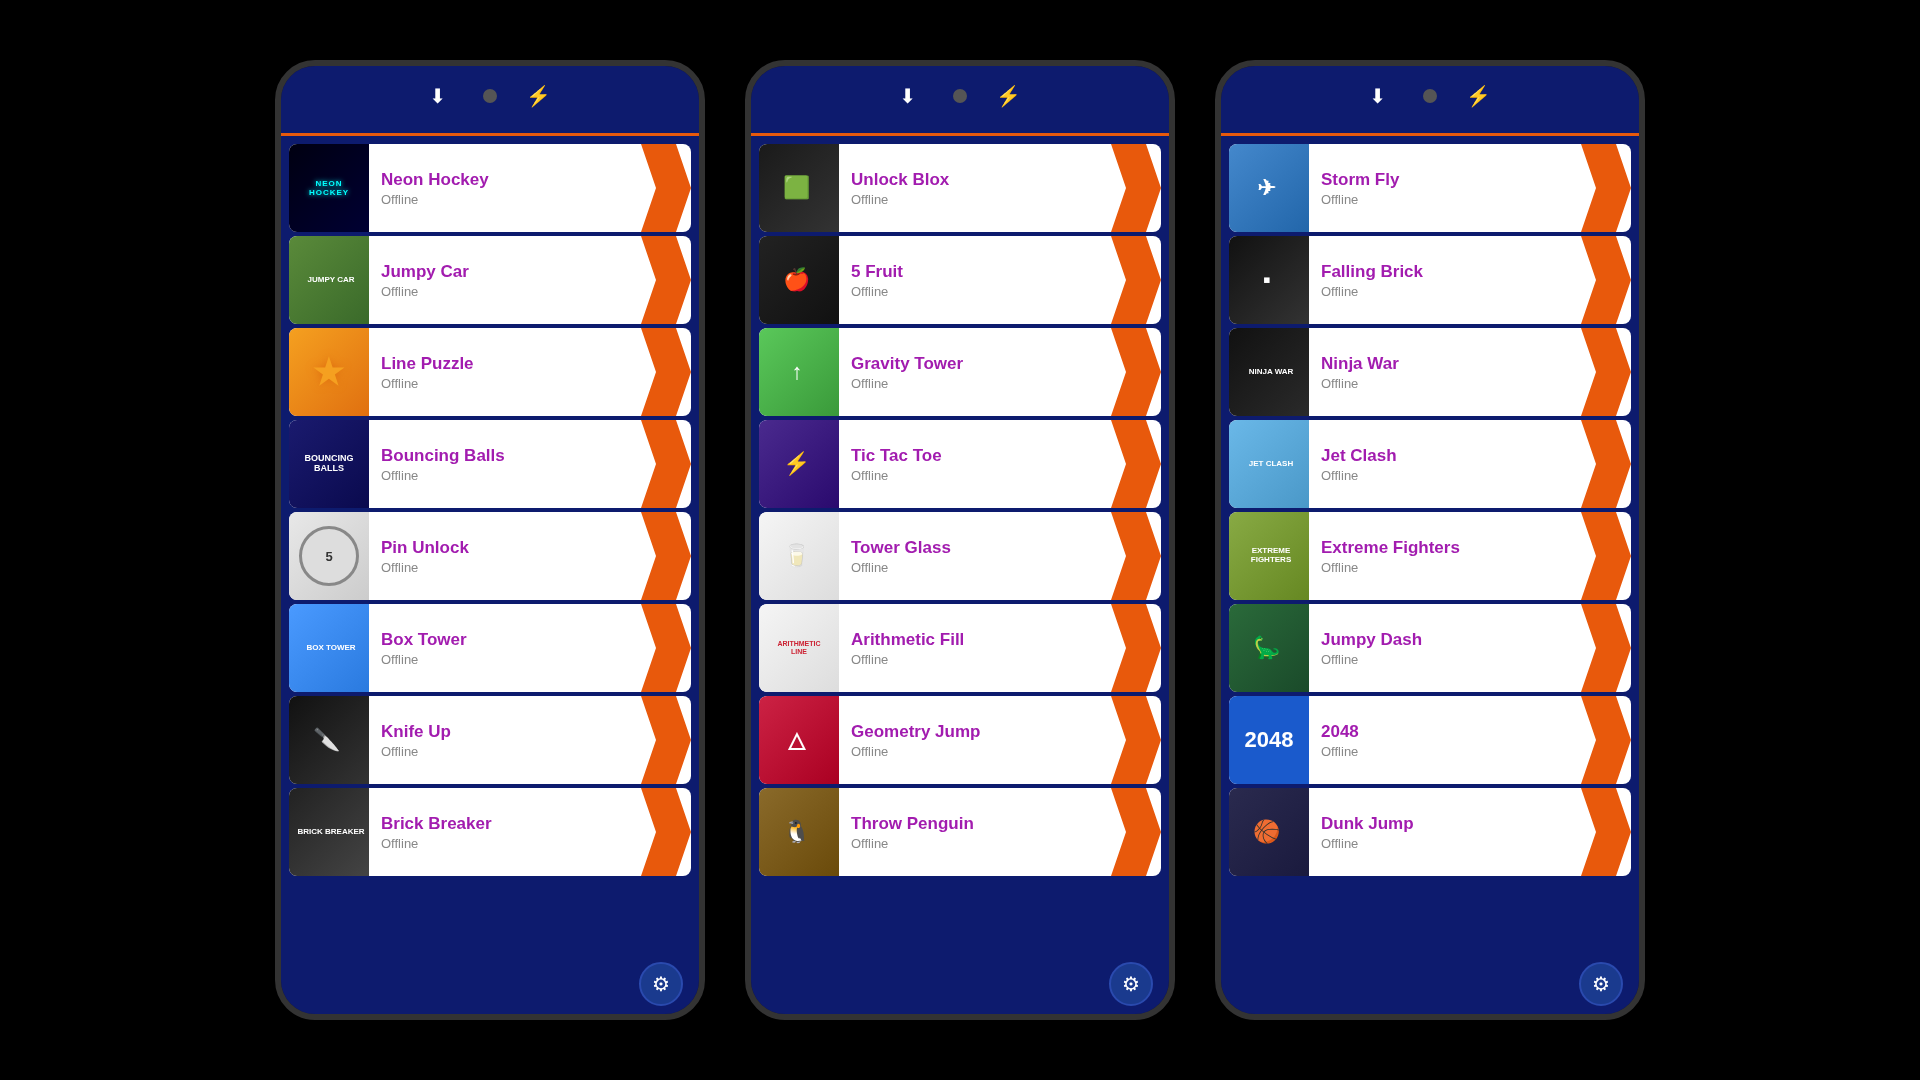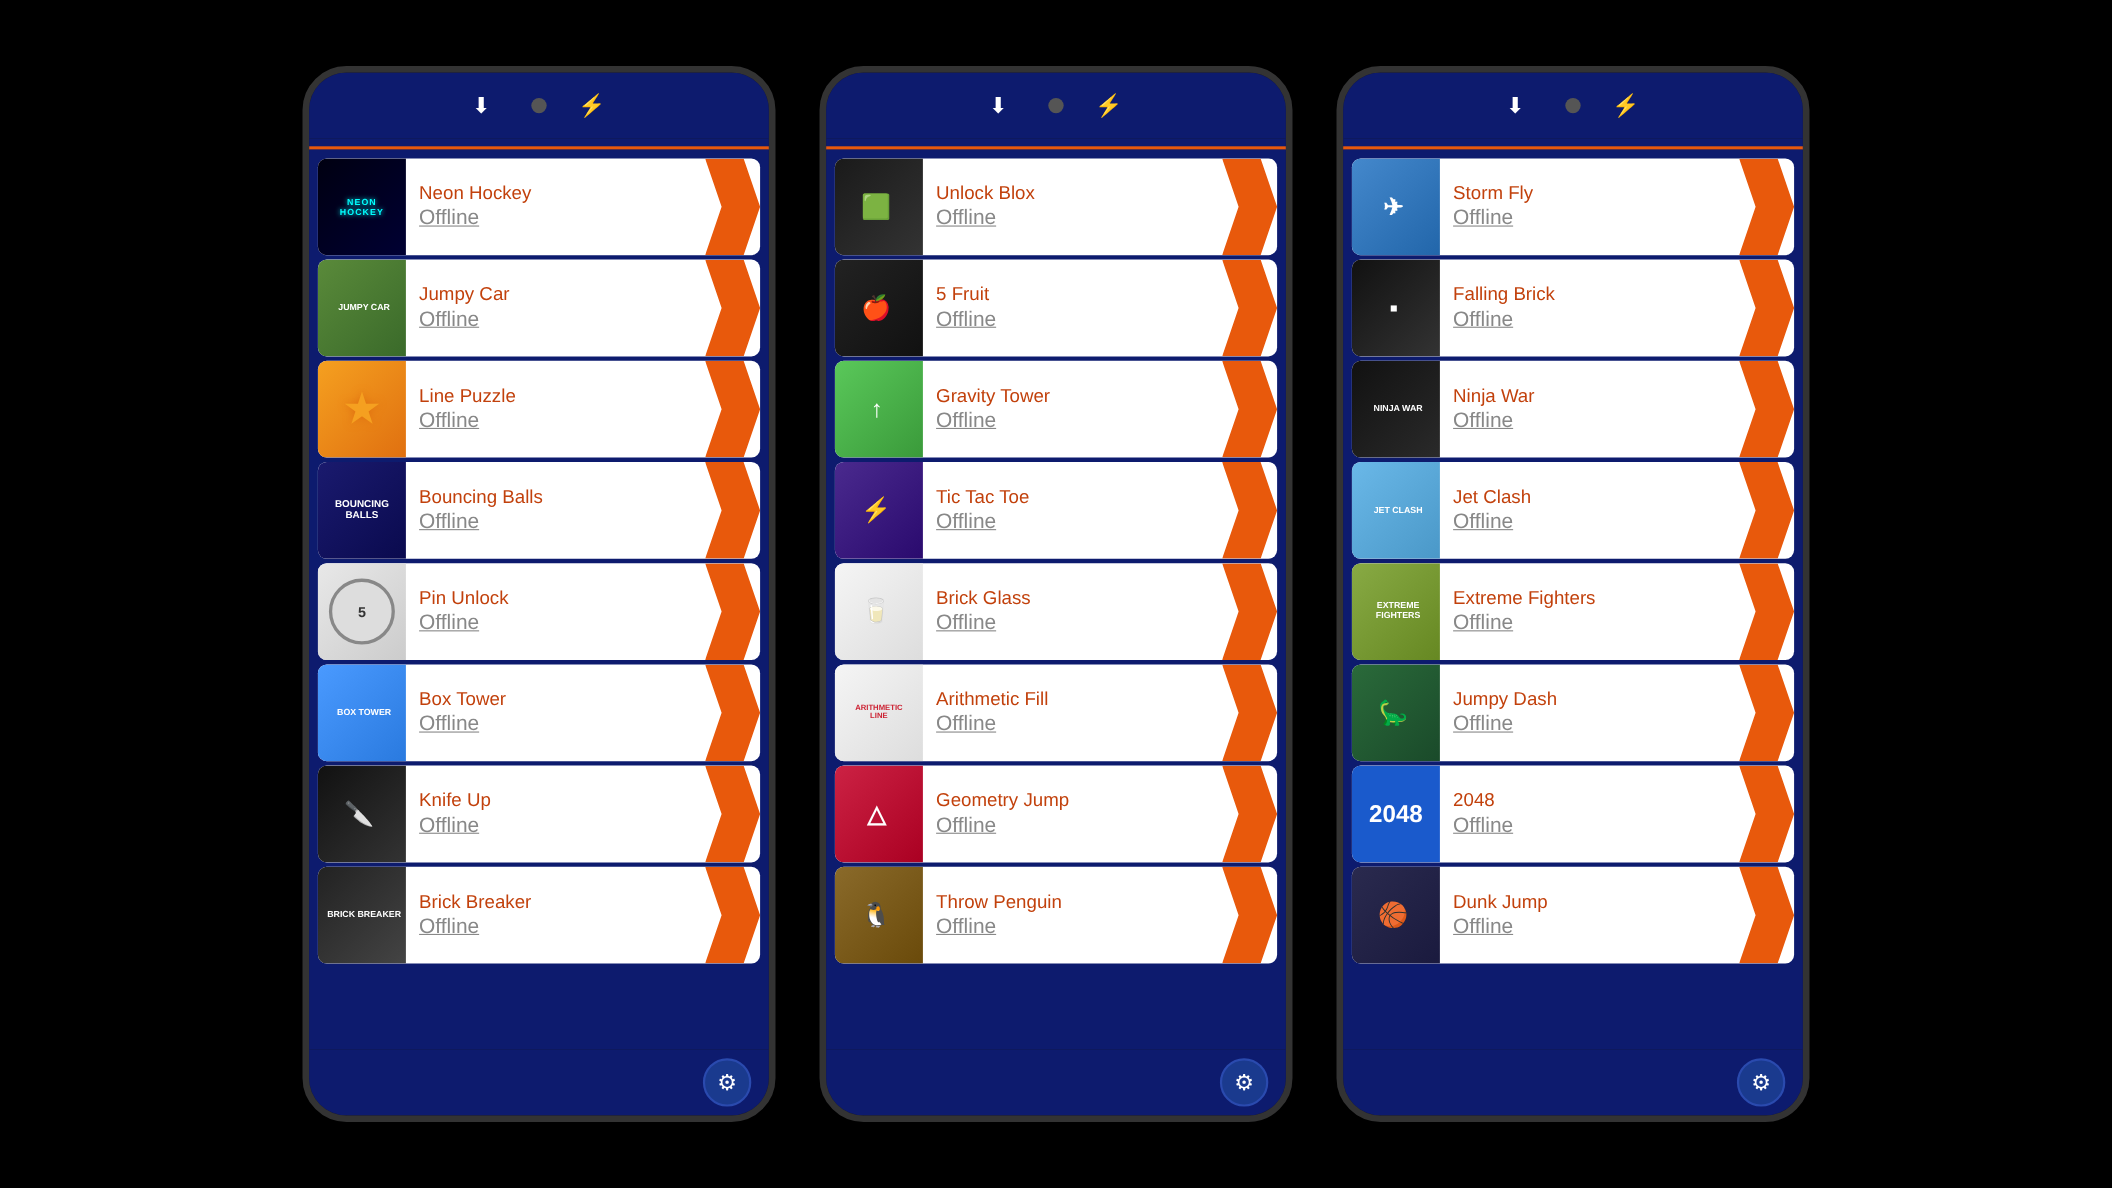--- a/index.html
+++ b/index.html
@@ -104,29 +104,28 @@
       text-align: center;
     }
 
     .game-info {
       flex: 1;
       padding: 0 12px;
     }
 
     .game-name {
       font-size: 17px;
-      font-weight: normal;
-      color: #c2410c;
+      font-weight: bold;
+      color: #a21caf;
     }
 
     .game-status {
-      font-size: 19px;
+      font-size: 13px;
       color: #888;
       margin-top: 2px;
-      text-decoration: underline;
     }
 
     .game-arrow {
       width: 50px;
       height: 88px;
       background: #e8590c;
       clip-path: polygon(0 0, 70% 0, 100% 50%, 70% 100%, 0 100%, 30% 50%);
       display: flex;
       align-items: center;
       justify-content: center;
@@ -381,21 +380,21 @@
       <div class="game-arrow"></div>
     </div>
         <div class="game-item">
       <div class="game-icon icon-fill-glass">
         <div class="game-icon-bg">
           <div class="icon-text" style="font-size:22px;">🥛</div>
               <div class="icon-text" style="font-size:8px;"></div>
         </div>
       </div>
       <div class="game-info">
-        <div class="game-name">Brick Glass</div>
+        <div class="game-name">Tower Glass</div>
         <div class="game-status">Offline</div>
       </div>
       <div class="game-arrow"></div>
     </div>
         <div class="game-item">
       <div class="game-icon icon-arithmetic">
         <div class="game-icon-bg">
           <div style="text-align:center;font-size:7px;font-weight:900;color:#cc2233;line-height:1.2;">ARITHMETIC<br>LINE</div>
         </div>
       </div>

